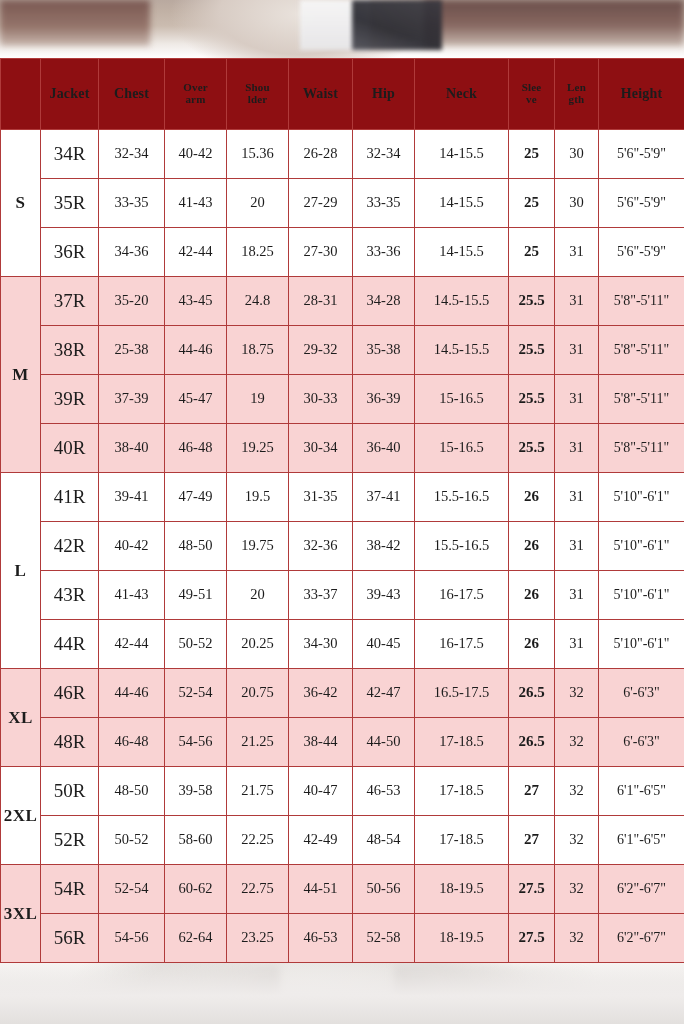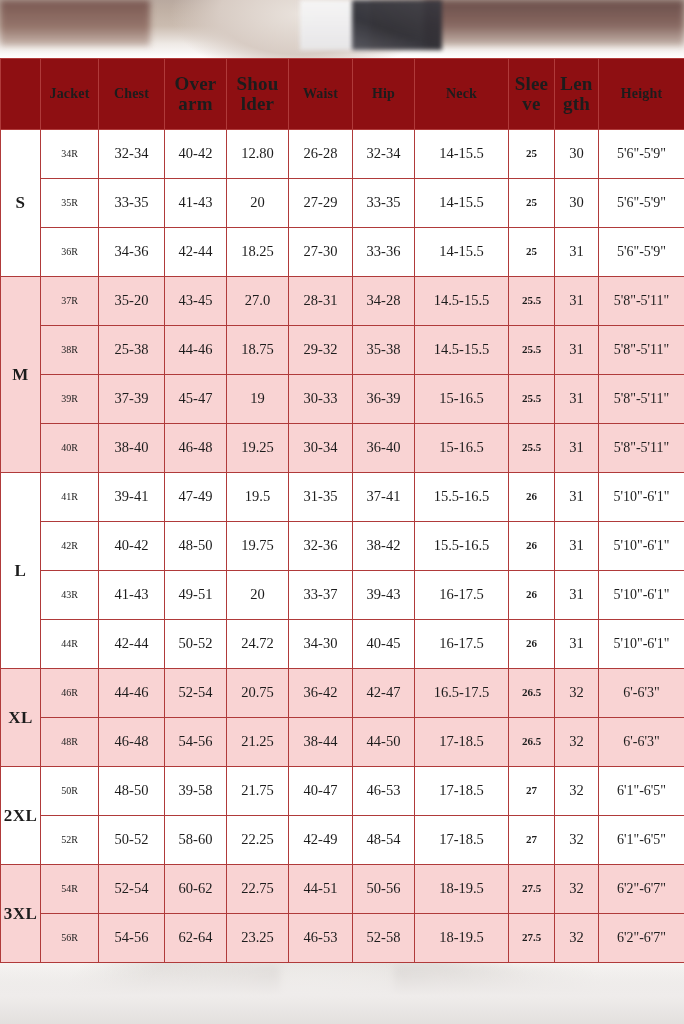--- a/index.html
+++ b/index.html
@@ -113,43 +113,43 @@
   thead th {
     background: #8e0f12;
     color: #ffffff;
     font-weight: bold;
     font-size: 14px;
     height: 70px;
     border: 1px solid #8e0f12;
     letter-spacing: .2px;
   }
   thead th.head-split {
-    font-size: 19px;
+    font-size: 11px;
   }
   tbody td {
     height: 48px;
     font-size: 14.5px;
   }
   tbody tr.band-white td { background: #ffffff; }
   tbody tr.band-pink td  { background: #f9d3d3; }
 
   td.size-label {
     font-weight: bold;
     font-size: 17px;
     letter-spacing: .5px;
   }
   td.sleeve-cell {
     font-weight: bold;
-    font-size: 11px;
+    font-size: 15px;
   }
   td.height-cell {
     font-size: 14px;
   }
   td.jacket-cell {
-    font-size: 10px;
+    font-size: 19px;
   }
 
   
   col.c-size    { width: 40px; }
   col.c-jacket  { width: 58px; }
   col.c-chest   { width: 66px; }
   col.c-overarm { width: 62px; }
   col.c-shoulder{ width: 62px; }
   col.c-waist   { width: 64px; }
   col.c-hip     { width: 62px; }
@@ -213,21 +213,21 @@
           </th>
           <th>Height</th>
         </tr>
       </thead>
       <tbody id="table-body">
           <tr class="band-white">
             <td class="size-label" rowspan="3">S</td>
             <td class="jacket-cell">34R</td>
             <td>32-34</td>
             <td>40-42</td>
-            <td>12.80</td>
+            <td>15.36</td>
             <td>26-28</td>
             <td>32-34</td>
             <td>14-15.5</td>
             <td class="sleeve-cell">25</td>
             <td>30</td>
             <td class="height-cell">5'6"-5'9"</td>
           </tr>
           <tr class="band-white">
             <td class="jacket-cell">35R</td>
             <td>33-35</td>
@@ -250,21 +250,21 @@
             <td>14-15.5</td>
             <td class="sleeve-cell">25</td>
             <td>31</td>
             <td class="height-cell">5'6"-5'9"</td>
           </tr>
           <tr class="band-pink">
             <td class="size-label" rowspan="4">M</td>
             <td class="jacket-cell">37R</td>
             <td>35-20</td>
             <td>43-45</td>
-            <td>27.0</td>
+            <td>24.8</td>
             <td>28-31</td>
             <td>34-28</td>
             <td>14.5-15.5</td>
             <td class="sleeve-cell">25.5</td>
             <td>31</td>
             <td class="height-cell">5'8"-5'11"</td>
           </tr>
           <tr class="band-pink">
             <td class="jacket-cell">38R</td>
             <td>25-38</td>
@@ -335,21 +335,21 @@
             <td>39-43</td>
             <td>16-17.5</td>
             <td class="sleeve-cell">26</td>
             <td>31</td>
             <td class="height-cell">5'10"-6'1"</td>
           </tr>
           <tr class="band-white">
             <td class="jacket-cell">44R</td>
             <td>42-44</td>
             <td>50-52</td>
-            <td>24.72</td>
+            <td>20.25</td>
             <td>34-30</td>
             <td>40-45</td>
             <td>16-17.5</td>
             <td class="sleeve-cell">26</td>
             <td>31</td>
             <td class="height-cell">5'10"-6'1"</td>
           </tr>
           <tr class="band-pink">
             <td class="size-label" rowspan="2">XL</td>
             <td class="jacket-cell">46R</td>

